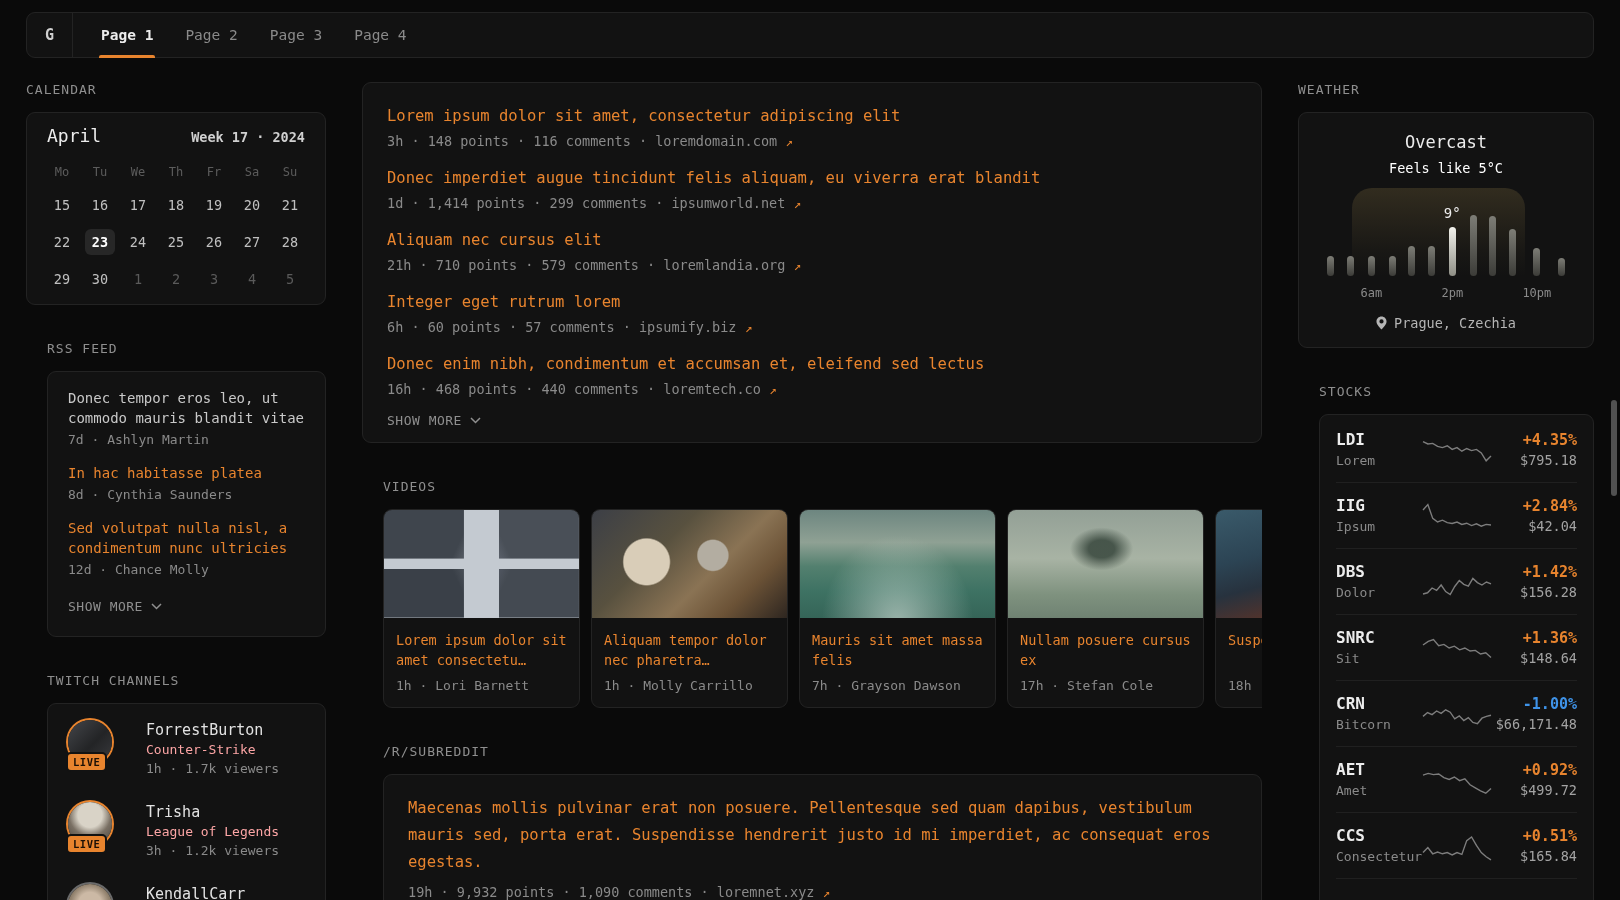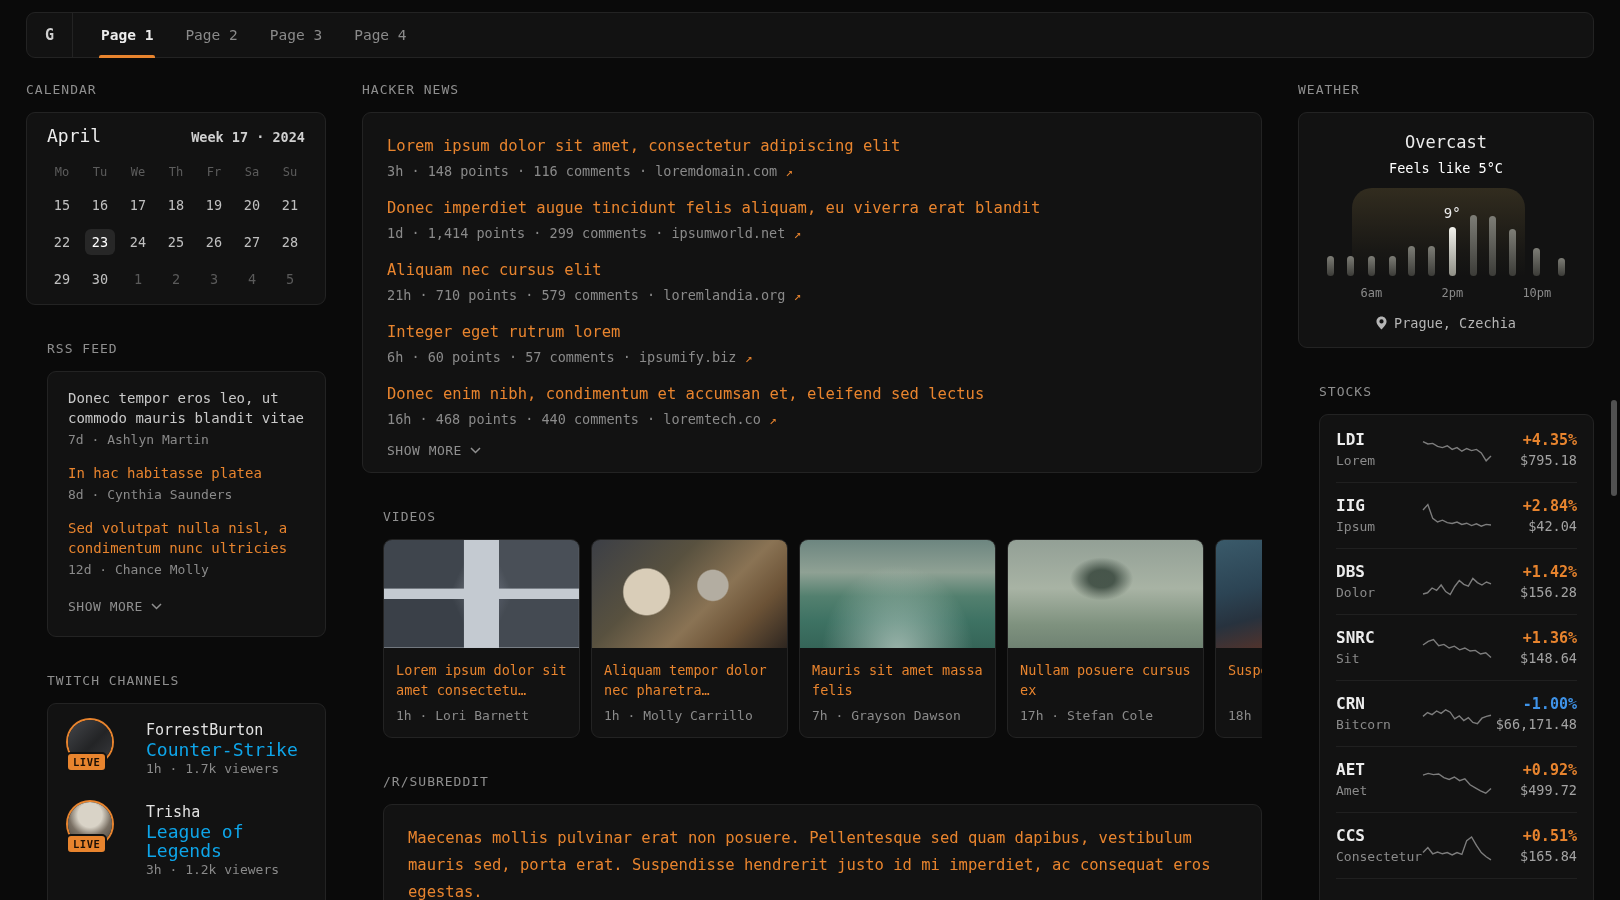--- a/index.html
+++ b/index.html
@@ -36,21 +36,21 @@
 
   
   .cal-card{padding:12px 16px;}
   .cal-head{display:flex;justify-content:space-between;align-items:baseline;padding:0 4px;}
   .cal-month{font-size:18px;color:#ececec;}
   .cal-week{font-size:13.5px;color:#d0d0d0;font-weight:600;}
   .cal-grid{display:grid;grid-template-columns:repeat(7,1fr);row-gap:11px;text-align:center;}
   .cal-dow{margin-top:18px;}
   .dow{font-size:12px;color:#5c5c5c;line-height:16px;}
   .day{font-size:13.5px;color:#c0c0c0;width:30px;height:26px;line-height:26px;border-radius:6px;margin:0 auto;}
-  .day.selected{background:#272727;color:#ffffff;font-weight:normal;}
+  .day.selected{background:#272727;color:#ffffff;font-weight:bold;}
   .day.outside{color:#5a5a5a;}
 
   
   .rss-card{padding:16px 20px 12px;}
   .rss-item{margin-bottom:14px;}
   .rss-title{font-size:14px;line-height:20px;color:var(--accent);cursor:pointer;}
   .rss-title.read{color:#c9c9c9;}
   .meta{font-size:13px;line-height:19px;color:var(--text-dim);margin-top:2px;white-space:nowrap;}
   .show-more{display:flex;align-items:center;gap:8px;background:none;border:none;color:var(--text-label);font-family:inherit;font-size:13px;letter-spacing:.5px;padding:6px 0 10px;cursor:pointer;}
 
@@ -59,21 +59,21 @@
   .t-row{display:flex;gap:18px;align-items:flex-start;cursor:pointer;}
   .t-avatar{position:relative;width:60px;height:44px;flex:none;}
   .t-avatar .pic{width:44px;height:44px;border-radius:50%;box-shadow:0 0 0 2px #6a6a6a;}
   .t-avatar.live .pic{box-shadow:0 0 0 2px var(--accent);}
   [data-avatar="forrest"]{background:linear-gradient(135deg,#44464a 0%,#232426 55%,#3a3b3e 100%);}
   [data-avatar="trisha"]{background:radial-gradient(circle at 50% 30%,#d9d3c7 0 32%,#7a7064 55%,#3c3832 100%);}
   [data-avatar="kendall"]{background:radial-gradient(circle at 50% 45%,#ccb9a5 0 35%,#90806c 60%,#55504a 100%);}
   .live-badge{display:none;position:absolute;left:-2px;bottom:-8px;background:var(--accent);color:#1c1006;font-size:10.5px;font-weight:bold;letter-spacing:.5px;padding:2px 5px;border-radius:5px;border:2px solid var(--card-bg);}
   .live-badge.on{display:inline-block;}
   .t-name{font-size:15px;line-height:20px;color:#e2e2e2;}
-  .t-game{font-size:18px;line-height:19px;color:#0ea5e9;}
+  .t-game{font-size:13px;line-height:19px;color:#fca5a5;}
   .t-meta{font-size:13px;line-height:19px;color:var(--text-dim);}
 
   
   .hn-card{padding:22px 24px 12px;}
   .hn-item + .hn-item{margin-top:16px;}
   .hn-title{font-size:15.5px;line-height:22px;color:var(--accent);cursor:pointer;margin-bottom:5px;}
   .hn-meta{font-size:13.5px;line-height:19px;color:var(--text-dim);}
   .src{cursor:pointer;}
   .ext{color:var(--accent);font-size:12.5px;}
   .hn-card .show-more{padding:14px 0 2px;}
@@ -261,21 +261,20 @@
               </div>
             </div>
           </div>
       </section>
 
     </div>
 
     <div class="col-mid">
 
       <section class="section">
-        <div class="section-label">HACKER NEWS</div>
         <div class="card hn-card">
           <div>
 
               <div class="hn-item">
                 <div class="hn-title">Lorem ipsum dolor sit amet, consectetur adipiscing elit</div>
                 <div class="hn-meta"><span>3h · 148 points · 116 comments · </span><span class="src"><span>loremdomain.com</span> <span class="ext">↗</span></span></div>
               </div>
 
               <div class="hn-item">
                 <div class="hn-title">Donec imperdiet augue tincidunt felis aliquam, eu viverra erat blandit</div>

